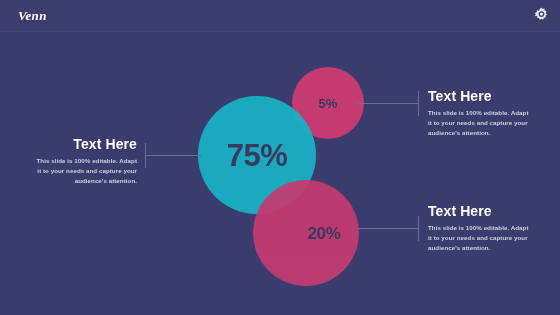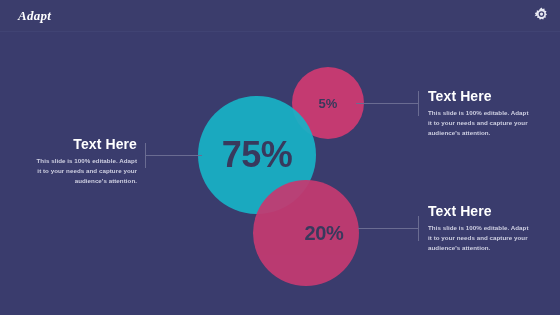--- a/index.html
+++ b/index.html
@@ -73,42 +73,42 @@
 
   #circle-main {
     left: 198px;
     top: 96px;
     width: 118px;
     height: 118px;
     background: #18b2c6;
     z-index: 3;
     opacity: 0.93;
   }
-  #circle-main .circle-label { font-size: 36px; letter-spacing: -0.5px; }
+  #circle-main .circle-label { font-size: 31px; letter-spacing: -0.5px; }
 
   #circle-top {
     left: 292px;
     top: 67px;
     width: 72px;
     height: 72px;
     background: #c43a71;
     z-index: 2;
   }
   #circle-top .circle-label { font-size: 13px; }
 
   #circle-bottom {
     left: 253px;
     top: 180px;
     width: 106px;
     height: 106px;
     background: #c43a71;
     z-index: 4;
     opacity: 0.93;
   }
-  #circle-bottom .circle-label { font-size: 20px; letter-spacing: -0.3px; margin-left: 36px; }
+  #circle-bottom .circle-label { font-size: 17px; letter-spacing: -0.3px; margin-left: 36px; }
 
   
   .connector {
     position: absolute;
     background: #6a6c92;
     z-index: 5;
   }
   .connector-h { height: 1px; }
   .connector-v { width: 1px; }
 
@@ -158,21 +158,21 @@
     width: 105px;
     text-align: left;
   }
 </style>
 </head>
 <body>
 
 <div id="slide">
 
   <div id="header">
-    <div id="header-title">Adapt</div>
+    <div id="header-title">Venn</div>
 
     <div id="gear-button">
       <svg width="19" height="19" viewBox="0 0 24 24" aria-hidden="true">
         <g fill="#e8e9f2">
           <path d="M12 1.8l1.3 2.1 2.4-.6.2 2.5 2.4.8-1.1 2.2 1.7 1.8-1.9 1.6.6 2.4-2.5.3-.9 2.3-2.2-1.2-2.1 1.3-1-2.3-2.5-.2.5-2.4L3.2 13l1.6-1.9-1.2-2.2 2.4-.9.1-2.5 2.4.5L9.8 3.8z"></path>
         </g>
         <circle cx="12" cy="10.2" r="3.6" fill="#3b3d6c"></circle>
         <circle cx="12" cy="10.2" r="2.0" fill="#e8e9f2"></circle>
       </svg>
     </div>

